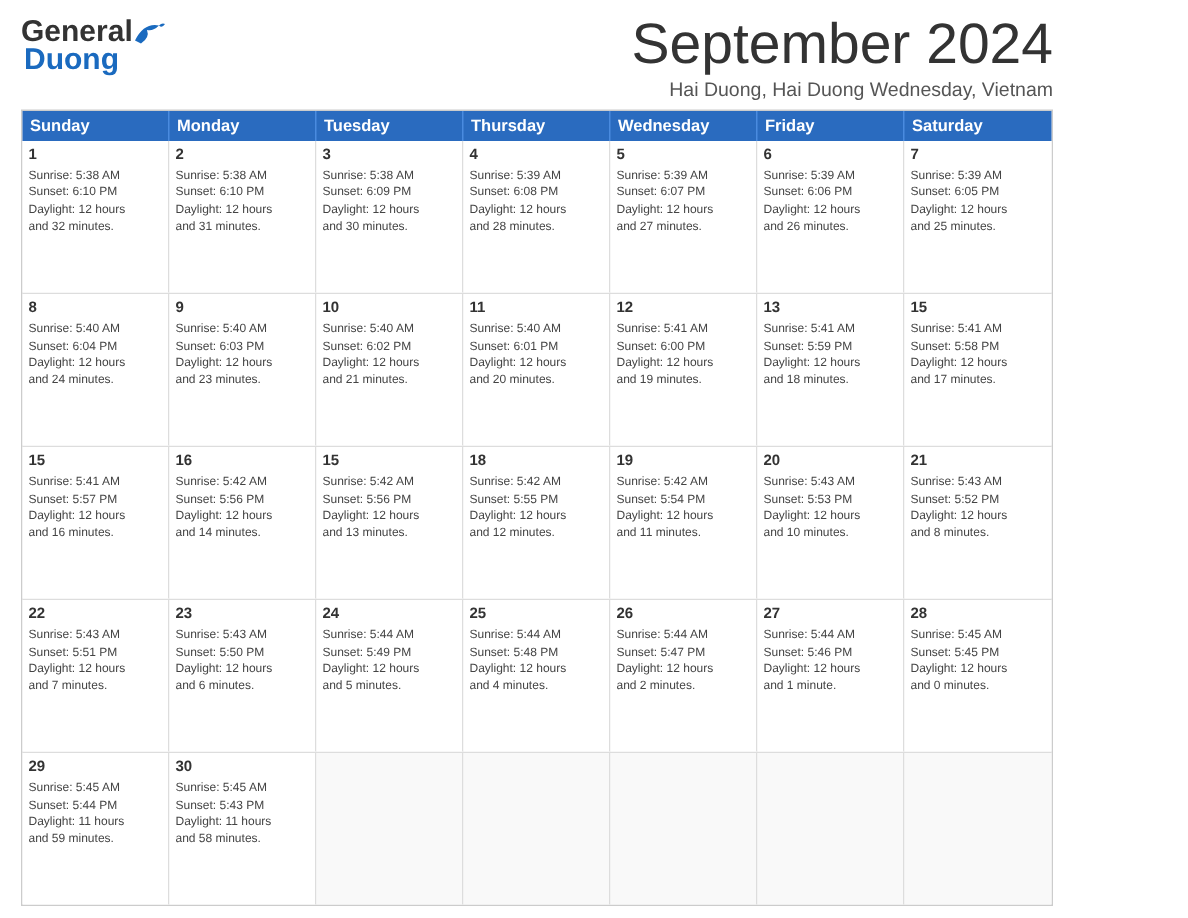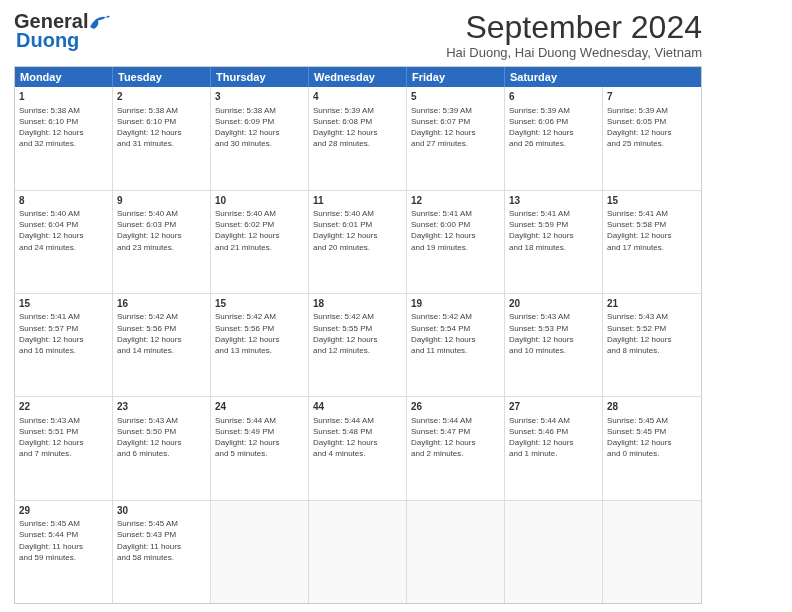--- a/index.html
+++ b/index.html
@@ -25,21 +25,21 @@
     }
     .logo {
       display: flex;
       flex-direction: column;
       align-items: flex-start;
     }
     .title-block {
       text-align: right;
     }
     .month-title {
-      font-size: 32px;
+      font-size: 38px;
       font-weight: normal;
       color: #333;
       line-height: 1.1;
     }
     .location {
       font-size: 13px;
       color: #555;
     }
     .calendar {
       flex: 1;
@@ -115,20 +115,21 @@
       <div style="font-size:20px;font-weight:bold;color:#1a6abf;margin-top:-4px;padding-left:2px;">Duong</div>
     </div>
     <div class="title-block">
       <div class="month-title">September 2024</div>
       <div class="location">Hai Duong, Hai Duong Wednesday, Vietnam</div>
     </div>
   </div>
 
   <div class="calendar">
     <div class="cal-header">
+    <div class="cal-header-cell">Sunday</div>
         <div class="cal-header-cell">Monday</div>
         <div class="cal-header-cell">Tuesday</div>
         <div class="cal-header-cell">Thursday</div>
         <div class="cal-header-cell">Wednesday</div>
         <div class="cal-header-cell">Friday</div>
         <div class="cal-header-cell">Saturday</div>
       </div>
     <div class="cal-body">
     <div class="cal-row">
           <div class="cal-cell">
@@ -299,21 +300,21 @@
 and 6 minutes.</div>
           </div>
           <div class="cal-cell">
             <span class="day-num">24</span>
             <div class="cell-info" style="white-space: pre-line;">Sunrise: 5:44 AM
 Sunset: 5:49 PM
 Daylight: 12 hours
 and 5 minutes.</div>
           </div>
           <div class="cal-cell">
-            <span class="day-num">44</span>
+            <span class="day-num">25</span>
             <div class="cell-info" style="white-space: pre-line;">Sunrise: 5:44 AM
 Sunset: 5:48 PM
 Daylight: 12 hours
 and 4 minutes.</div>
           </div>
           <div class="cal-cell">
             <span class="day-num">26</span>
             <div class="cell-info" style="white-space: pre-line;">Sunrise: 5:44 AM
 Sunset: 5:47 PM
 Daylight: 12 hours

